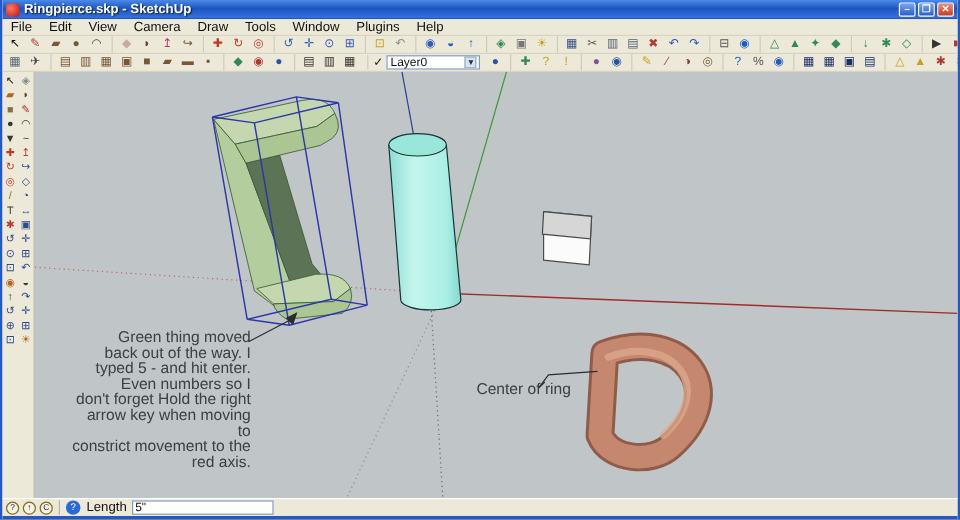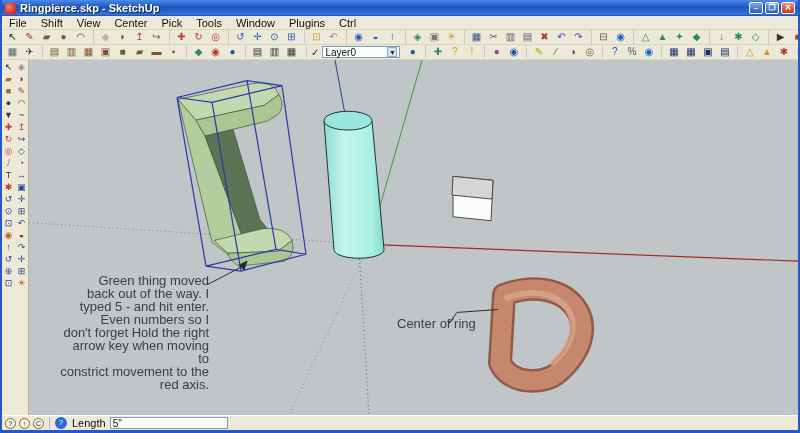--- a/index.html
+++ b/index.html
@@ -70,28 +70,28 @@
     <div id="app-logo"></div>
     <div class="caption">Ringpierce.skp - SketchUp</div>
     <div class="winbtn">–</div>
     <div class="winbtn">❐</div>
     <div class="winbtn close">✕</div>
   </div>
 
   <div id="menubar">
 
   <span class="menu-item"><span>File</span></span>
-      <span class="menu-item"><span>Shift</span></span>
+      <span class="menu-item"><span>Edit</span></span>
       <span class="menu-item"><span>View</span></span>
-      <span class="menu-item"><span>Center</span></span>
-      <span class="menu-item"><span>Pick</span></span>
+      <span class="menu-item"><span>Camera</span></span>
+      <span class="menu-item"><span>Draw</span></span>
       <span class="menu-item"><span>Tools</span></span>
       <span class="menu-item"><span>Window</span></span>
       <span class="menu-item"><span>Plugins</span></span>
-      <span class="menu-item"><span>Ctrl</span></span>
+      <span class="menu-item"><span>Help</span></span>
     </div>
 
   <div id="toolbar1" class="tbar">
 
   <span class="ti">
         <i class="g" style="color: rgb(17, 17, 17);">↖</i>
       </span>
       <span class="ti">
         <i class="g" style="color: rgb(176, 58, 46);">✎</i>
       </span>

